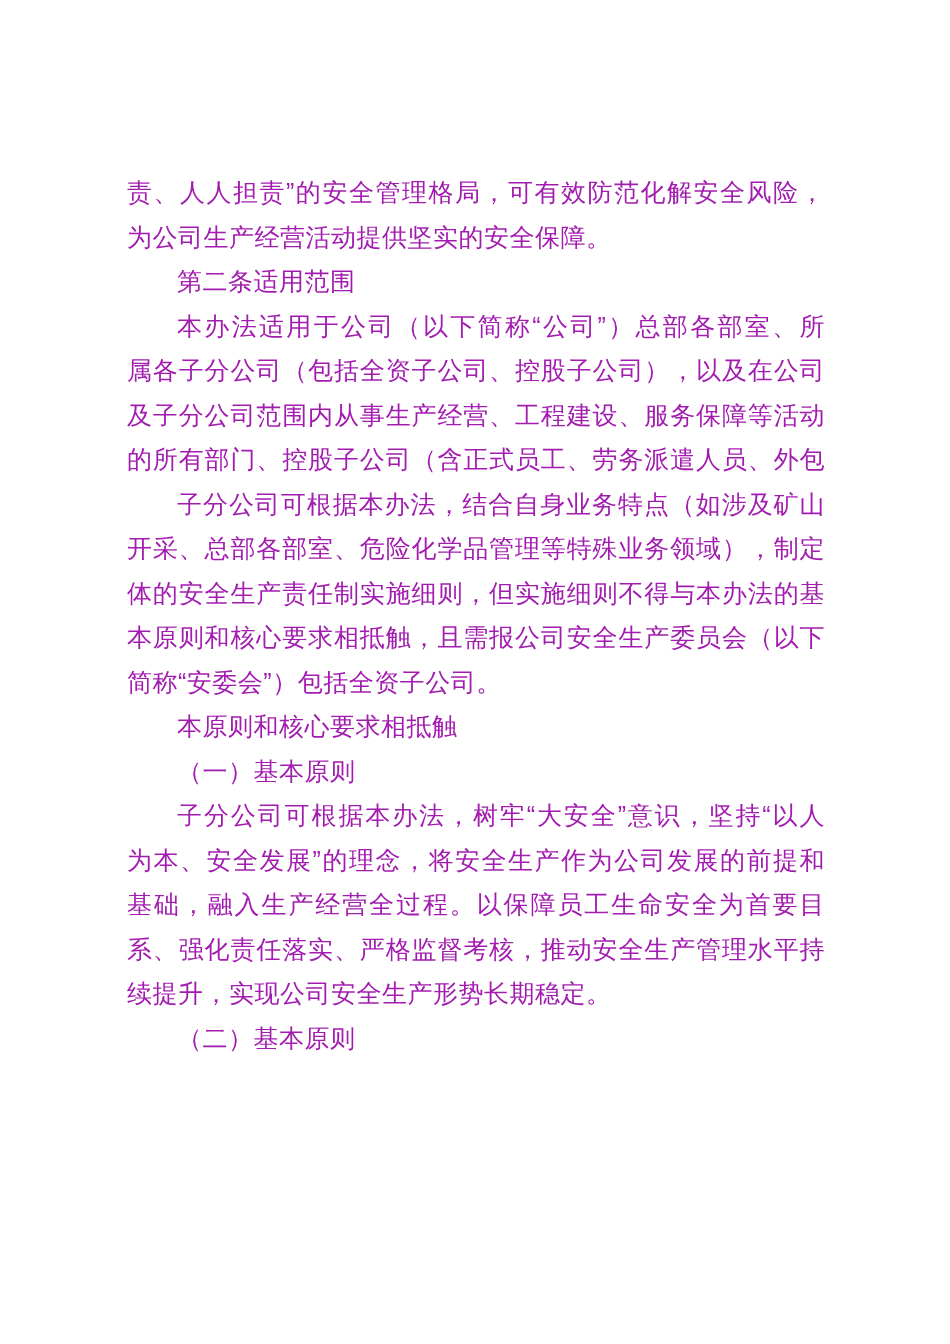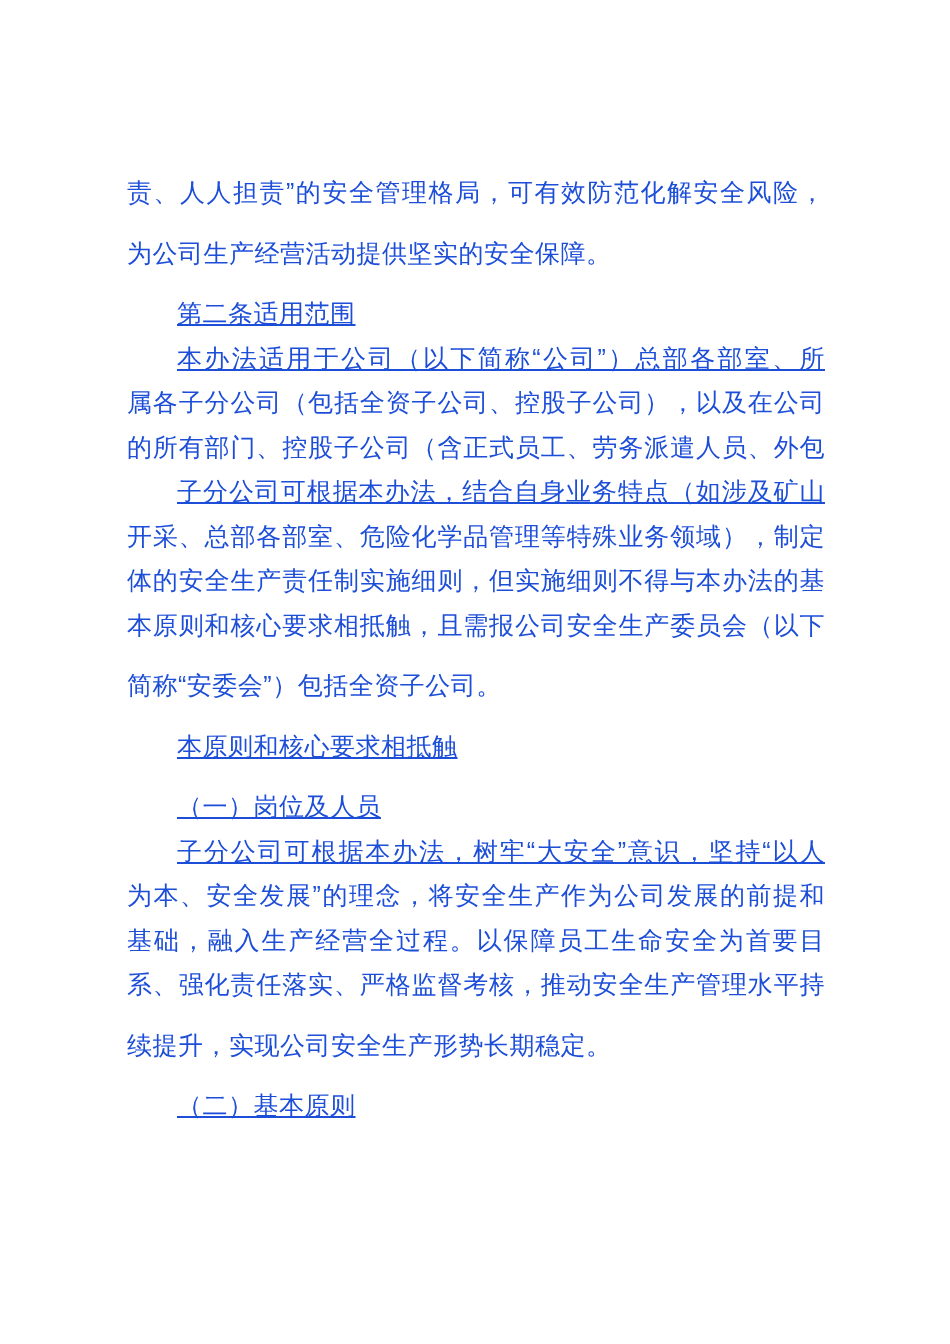--- a/index.html
+++ b/index.html
@@ -12,64 +12,63 @@
     width: 950px;
     height: 1344px;
     background: #ffffff;
     overflow: hidden;
   }
   .text-block {
     position: absolute;
     left: 127px;
     top: 170px;
     width: 698px;
-    color: #1d4ed8;
+    color: #a21caf;
     font-family: "Liberation Sans", "DejaVu Sans", sans-serif;
     font-size: 25px;
     line-height: 44.5px;
     font-weight: 500;
     letter-spacing: 0.5px;
   }
   .line {
     height: 44.5px;
     overflow: hidden;
     text-align: justify;
   }
   .line.full {
     
     text-align-last: justify;
   }
   .line.end {
     
     text-align-last: left;
-    margin-top: 16px;
   }
   .line.indent {
     text-indent: 2em;
-    text-decoration: underline;
   }
 </style>
 </head>
 <body>
 
 <div class="page">
   <div class="text-block">
     <div class="line full">责、人人担责”的安全管理格局，可有效防范化解安全风险，</div>
     <div class="line end">为公司生产经营活动提供坚实的安全保障。</div>
     <div class="line end indent">第二条适用范围</div>
     <div class="line full indent">本办法适用于公司（以下简称“公司”）总部各部室、所</div>
     <div class="line full">属各子分公司（包括全资子公司、控股子公司），以及在公司</div>
+    <div class="line full">及子分公司范围内从事生产经营、工程建设、服务保障等活动</div>
     <div class="line full">的所有部门、控股子公司（含正式员工、劳务派遣人员、外包</div>
     <div class="line full indent">子分公司可根据本办法，结合自身业务特点（如涉及矿山</div>
     <div class="line full">开采、总部各部室、危险化学品管理等特殊业务领域），制定具</div>
     <div class="line full">体的安全生产责任制实施细则，但实施细则不得与本办法的基</div>
     <div class="line full">本原则和核心要求相抵触，且需报公司安全生产委员会（以下</div>
     <div class="line end">简称“安委会”）包括全资子公司。</div>
     <div class="line end indent">本原则和核心要求相抵触</div>
-    <div class="line end indent">（一）岗位及人员</div>
+    <div class="line end indent">（一）基本原则</div>
     <div class="line full indent">子分公司可根据本办法，树牢“大安全”意识，坚持“以人</div>
     <div class="line full">为本、安全发展”的理念，将安全生产作为公司发展的前提和</div>
     <div class="line full">基础，融入生产经营全过程。以保障员工生命安全为首要目</div>
     <div class="line full">系、强化责任落实、严格监督考核，推动安全生产管理水平持</div>
     <div class="line end">续提升，实现公司安全生产形势长期稳定。</div>
     <div class="line end indent">（二）基本原则</div>
   </div>
 </div>
 
 </body></html>

